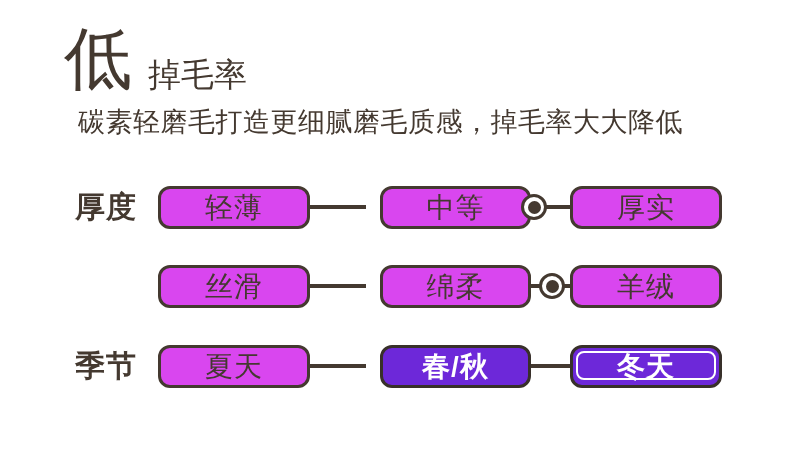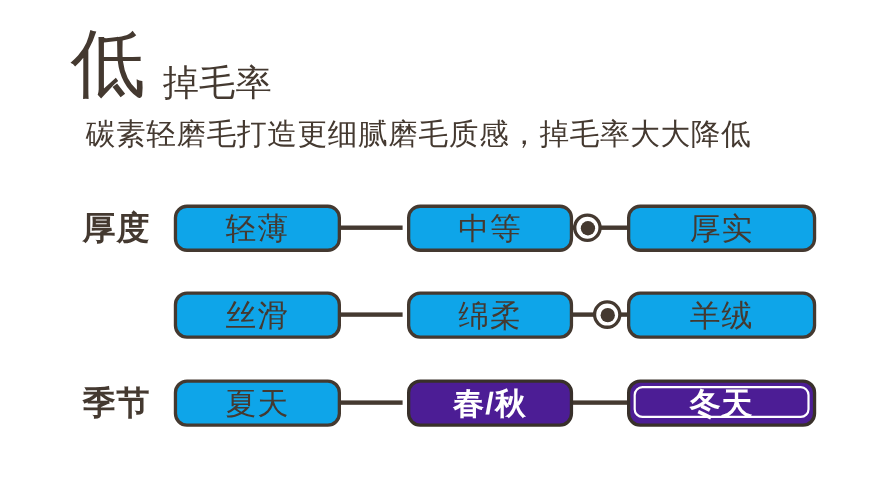--- a/index.html
+++ b/index.html
@@ -49,27 +49,27 @@
   }
   .conn-a{left:308px;width:58px;}
   .conn-b{left:511px;width:62px;}
   .opt{
     position:absolute;top:0;height:43px;
     box-sizing:border-box;
     display:flex;align-items:center;justify-content:center;
     border-radius:12px;z-index:1;
   }
   .opt-1{left:158px;width:152px;}
-  .opt-2{left:370px;width:151px;}
-  .opt-3{left:570px;width:172px;}
+  .opt-2{left:380px;width:151px;}
+  .opt-3{left:570px;width:152px;}
   .opt-outline{
-    background:#0ea5e9;border:3px solid #443930;
+    background:#d946ef;border:3px solid #443930;
   }
   .opt-filled{
-    background:#4c1d95;border:3px solid #38302a;color:#ffffff;
+    background:#6d28d9;border:3px solid #38302a;color:#ffffff;
   }
   .opt-filled .opt-text{font-weight:700;}
   .opt-highlight{position:relative;}
   .opt-highlight::after{
     content:"";position:absolute;
     left:3px;right:3px;top:3px;bottom:5px;
     border:2px solid #ffffff;border-radius:8px;
     pointer-events:none;
   }
   .opt-text{

